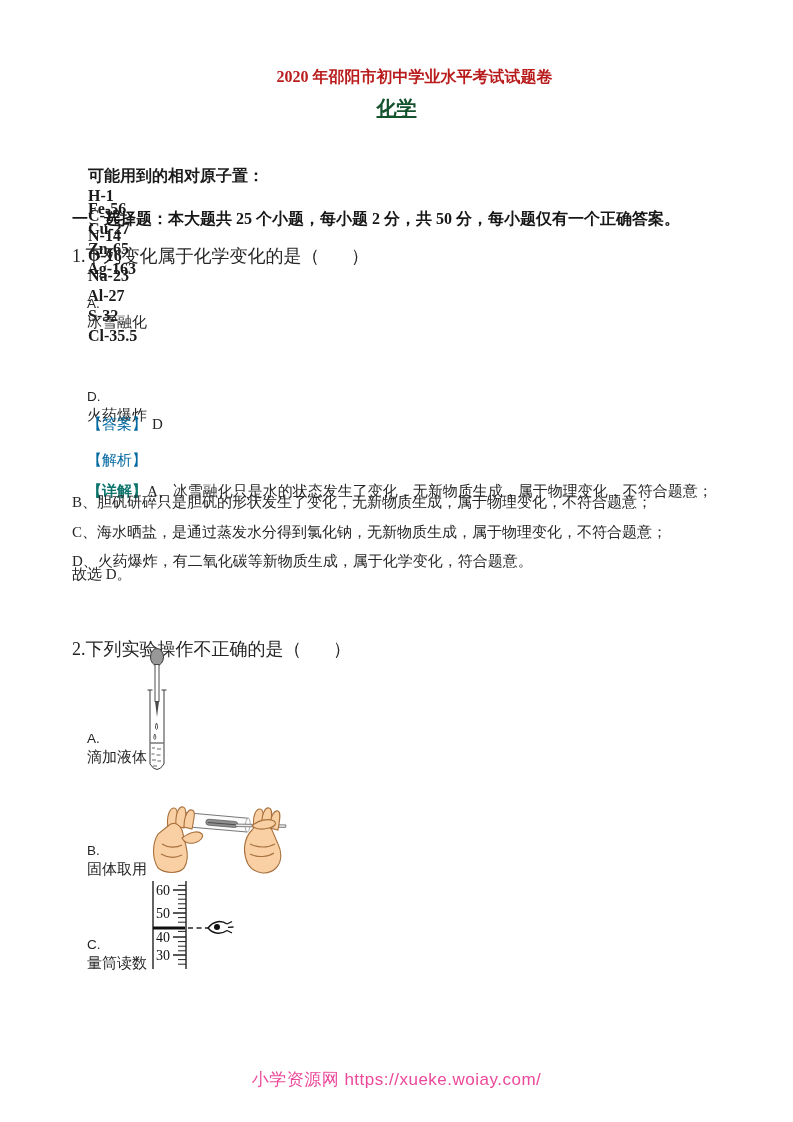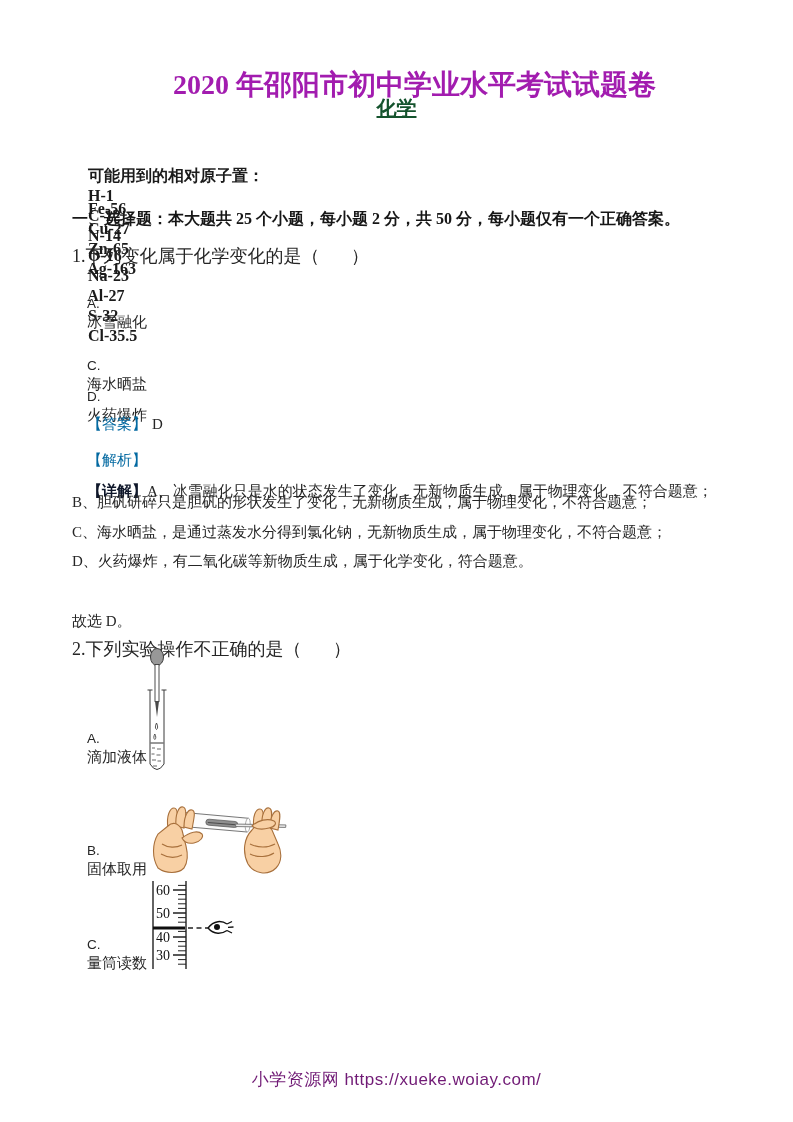--- a/index.html
+++ b/index.html
@@ -4,40 +4,40 @@
 <style>
   html,body { margin:0; padding:0; background:#e8e8e8; }
   .page {
     position:relative; width:793px; height:1122px; margin:0 auto;
     background:#ffffff; overflow:hidden;
     font-family:"Liberation Serif","DejaVu Serif",serif;
     color:#262626;
   }
   .ln { position:absolute; left:72px; white-space:pre; line-height:1.25; font-size:15px; }
   .center { left:0; right:0; text-align:center; }
-  .title { top:67px; font-size:28px; font-weight:bold; color:#a21caf;padding-left:36px; }
+  .title { top:67px; font-size:16px; font-weight:bold; color:#b91c1c;padding-left:36px; }
   .subject { top:96px; font-size:20px; font-weight:bold; color:#14532d;text-decoration:underline; }
   .atomic { font-weight:bold; font-size:16px; color:#1b1b1b; }
   .atomic .lbl { margin-right:6px; }
   .atomic .at { margin-right:24px; }
   .atomic2 .at { margin-right:22px; }
   .section-heading { top:209px; font-size:16px; font-weight:bold; color:#161616; }
   .stem { font-size:18px; }
   .opt-letter {
     display:inline-block; width:21px;
     font-family:"Liberation Sans","DejaVu Sans",sans-serif; font-size:13.5px;
   }
   .accent { color:#0369a1; }
   .answer-value { margin-left:5px; }
-  .detail-label { font-weight:bold; color:#0f172a;text-align:center; }
+  .detail-label { font-weight:bold; color:#0f766e;text-align:center; }
   .fig-label { font-size:15px; }
   .fig { position:absolute; }
   .footer {
     top:1069px; font-family:"Liberation Sans","DejaVu Sans",sans-serif;
-    font-size:17px; color:#701a75; letter-spacing:0.5px;
+    font-size:17px; color:#ec4899; letter-spacing:0.5px;
   }
   svg .outline { fill:none; stroke:#3a3a3a; stroke-width:1; }
   svg text { font-family:"Liberation Serif","DejaVu Serif",serif; }
 </style>
 </head>
 <body>
 
 <div class="page">
 
   <div class="ln center title">2020 年邵阳市初中学业水平考试试题卷</div>
@@ -62,43 +62,39 @@
   </div>
 
   <div class="ln section-heading">一、选择题：本大题共 25 个小题，每小题 2 分，共 50 分，每小题仅有一个正确答案。</div>
 
   <div class="ln stem" style="top:245px">1.下列变化属于化学变化的是（       ）</div>
 
   <div class="ln" style="top:275px">
     <span class="opt-letter">A.</span>
     <span class="opt-text">冰雪融化</span>
   </div>
-  <div class="ln" style="top:337px">
-    <span class="opt-letter">C.</span>
-    <span class="opt-text">海水晒盐</span>
-  </div>
   <div class="ln" style="top:368px">
     <span class="opt-letter">D.</span>
     <span class="opt-text">火药爆炸</span>
   </div>
 
   <div class="ln" style="top:396px">
     <span class="accent">【答案】</span><span class="answer-value">D</span>
   </div>
   <div class="ln" style="top:432px">
     <span class="accent">【解析】</span>
   </div>
 
   <div class="ln" style="top:463px">
     <span class="detail-label">【详解】</span><span>A、冰雪融化只是水的状态发生了变化，无新物质生成，属于物理变化，不符合题意；</span>
   </div>
   <div class="ln" style="top:523px">C、海水晒盐，是通过蒸发水分得到氯化钠，无新物质生成，属于物理变化，不符合题意；</div>
   <div class="ln" style="top:493px">B、胆矾研碎只是胆矾的形状发生了变化，无新物质生成，属于物理变化，不符合题意；</div>
   <div class="ln" style="top:552px">D、火药爆炸，有二氧化碳等新物质生成，属于化学变化，符合题意。</div>
-  <div class="ln" style="top:612px">故选 D。</div>
+  <div class="ln" style="top:565px">故选 D。</div>
 
   <div class="ln stem" style="top:638px">2.下列实验操作不正确的是（       ）</div>
 
   <div class="ln fig-label" style="top:710px">
     <span class="opt-letter">A.</span>
     <span class="opt-text">滴加液体</span>
   </div>
   <svg class="fig" style="left:141px;top:648px" width="34" height="132" viewBox="0 0 34 132">
     <ellipse cx="16" cy="9" rx="6.5" ry="8.5" fill="#989898" stroke="#3a3a3a" stroke-width="1"></ellipse>
     <rect x="14" y="16.5" width="4" height="37" fill="#ffffff" stroke="#3a3a3a" stroke-width="0.9"></rect>

